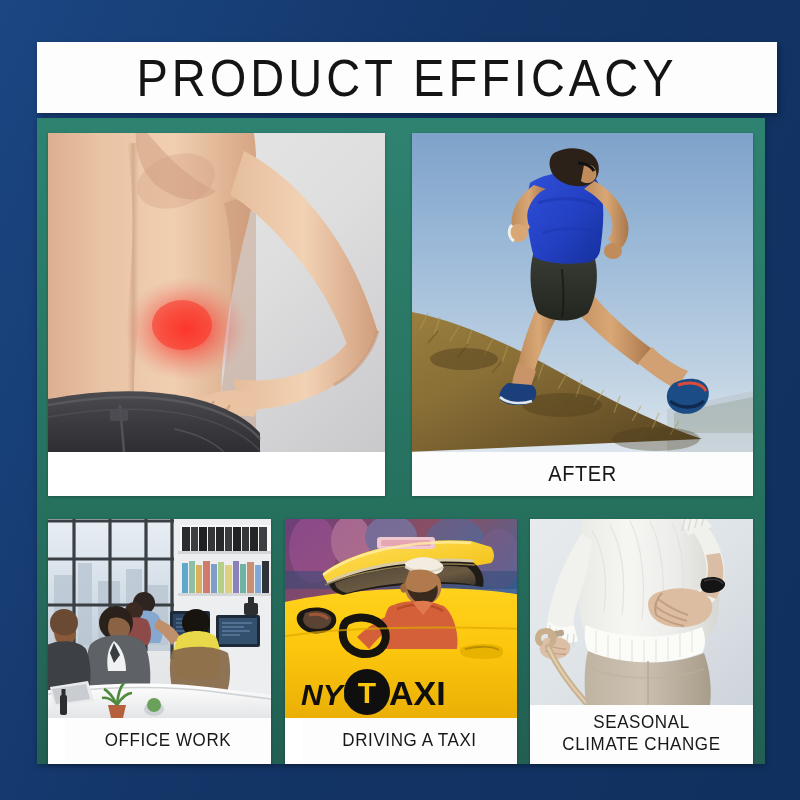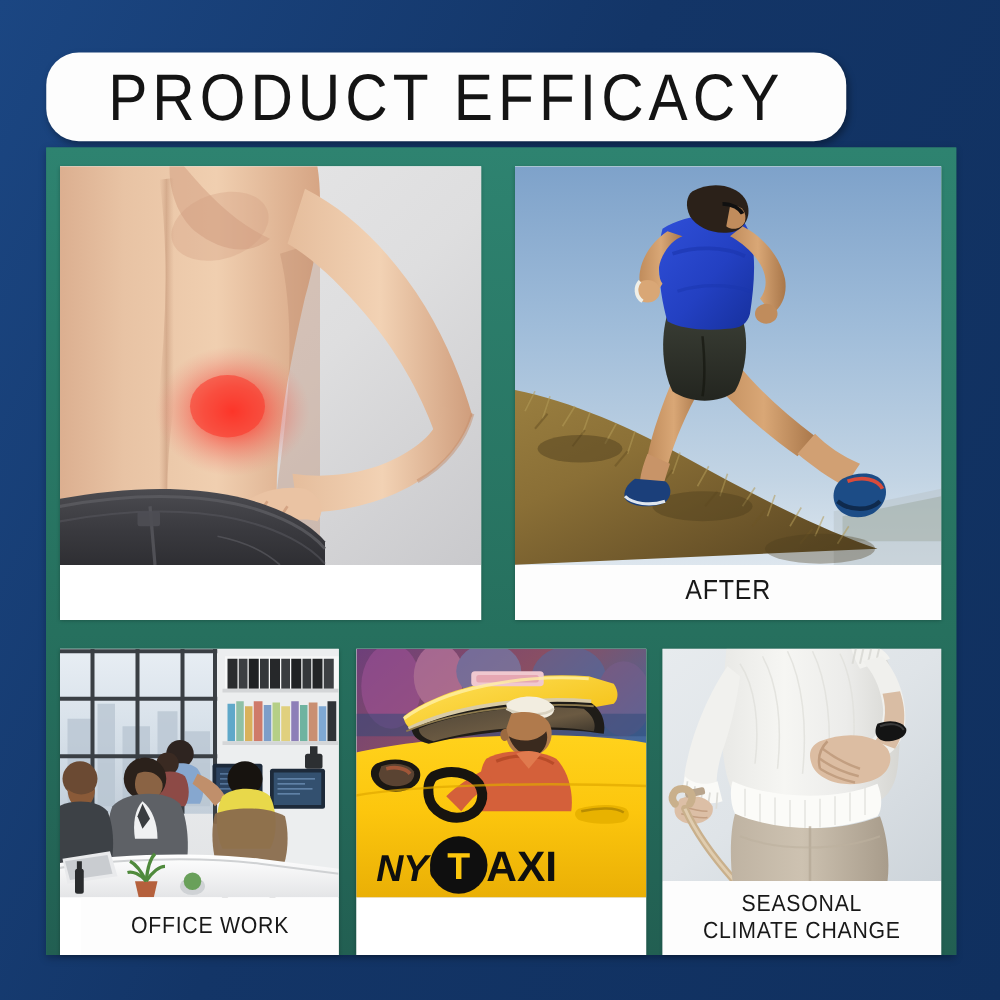--- a/index.html
+++ b/index.html
@@ -24,28 +24,27 @@
       linear-gradient(115deg, #1b4682 0%, #133567 45%, #10305f 100%);
     box-sizing: border-box;
     overflow: hidden;
   }
 
   
   .title-box {
     position: absolute;
     left: 37px;
     top: 42px;
-    width: 640px;
+    width: 740px;
     height: 71px;
     background: #fdfdfd;
     box-shadow: 2px 3px 6px rgba(0,0,0,.35);
     display: flex;
     align-items: center;
     justify-content: center;
-    border-radius: 26px;
   }
   .title-text {
     font-family: "Liberation Sans", sans-serif;
     font-size: 47px;
     font-weight: 300;
     letter-spacing: 4px;
     color: #141414;
     white-space: nowrap;
     transform: scaleY(1.12);
   }
@@ -544,20 +543,23 @@
         <path d="M180,130 C194,127 208,127 214,131" stroke="#b98d00" stroke-width="2" fill="none"></path>
 
         <g>
           <text x="16" y="186" font-family="Liberation Sans, sans-serif" font-size="30" font-weight="bold" fill="#0f0f0f" font-style="italic">NYC</text>
           <circle cx="82" cy="173" r="23" fill="#0f0f0f"></circle>
           <text x="82" y="184" font-family="Liberation Sans, sans-serif" font-size="30" font-weight="bold" fill="#fcc60d" text-anchor="middle">T</text>
           <text x="104" y="186" font-family="Liberation Sans, sans-serif" font-size="34" font-weight="bold" fill="#0f0f0f">AXI</text>
         </g>
       </svg>
     </div>
+    <div class="caption">
+      <span class="caption-text">DRIVING A TAXI</span>
+    </div>
   </div>
 
   <div class="panel" id="panel-season">
     <div class="photo">
       <svg viewBox="0 0 223 186" preserveAspectRatio="none">
         <defs>
           <linearGradient id="bgS" x1="0" y1="0" x2="1" y2="1">
             <stop offset="0%" stop-color="#e7ebee"></stop>
             <stop offset="50%" stop-color="#dfe4e8"></stop>
             <stop offset="100%" stop-color="#cdd4da"></stop>

